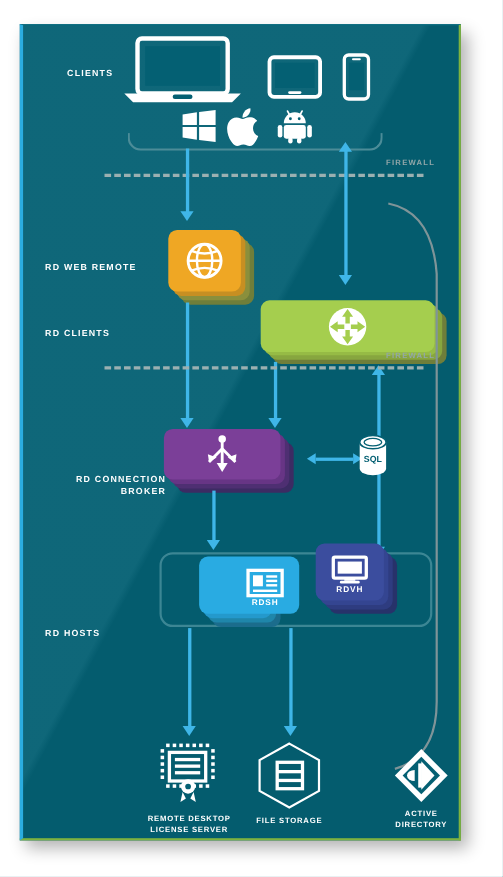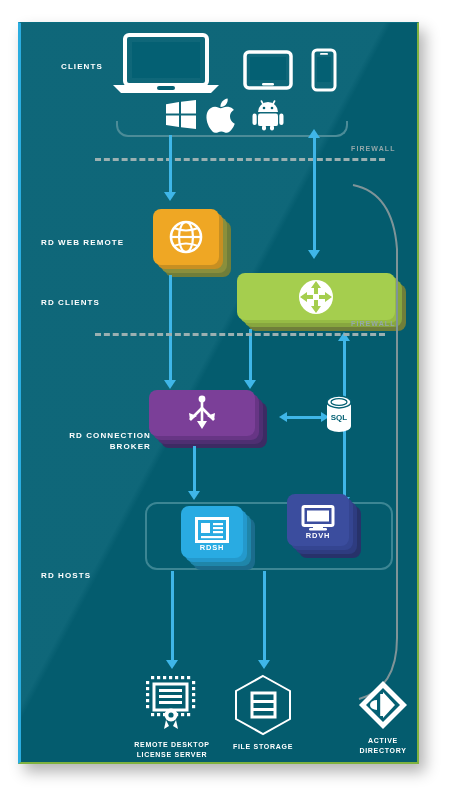--- a/index.html
+++ b/index.html
@@ -245,21 +245,21 @@
     <div class="head down" style="left:167px;top:468px;"></div>
 
     <div class="lbl" style="left:20px;top:499px;width:110px;margin-top:48px;">RD HOSTS</div>
 
     <div class="hostgroup" style="left:124px;top:479px;width:244px;height:64px;"></div>
 
     <div class="stack" style="left:160px;top:483px;width:78px;height:66px;">
       <div class="sh" style="left:12px;top:12px;width:62px;height:52px;background:#1b6c8c;"></div>
       <div class="sh" style="left:8px;top:8px;width:62px;height:52px;background:#1f86aa;"></div>
       <div class="sh" style="left:4px;top:4px;width:62px;height:52px;background:#2499cc;"></div>
-      <div class="face" style="left:0;top:0;width:62px;height:52px;background:#29ABE2;flex-direction:column;">
+      <div class="face" style="left:0;top:0;width:62px;height:52px;background:#29ABE2;flex-direction:column;padding-left:29px;">
         <span style="margin-top:-4px;">
           <svg width="34" height="26" viewBox="0 0 34 26">
             <rect x="1.5" y="1.5" width="31" height="23" fill="none" stroke="#ffffff" stroke-width="3"></rect>
             <rect x="6" y="6" width="9" height="10" fill="#ffffff"></rect>
             <rect x="18" y="6" width="10" height="2.2" fill="#ffffff"></rect>
             <rect x="18" y="10" width="10" height="2.2" fill="#ffffff"></rect>
             <rect x="18" y="14" width="10" height="2.2" fill="#ffffff"></rect>
             <rect x="6" y="19" width="22" height="2.2" fill="#ffffff"></rect>
           </svg>
         </span>

